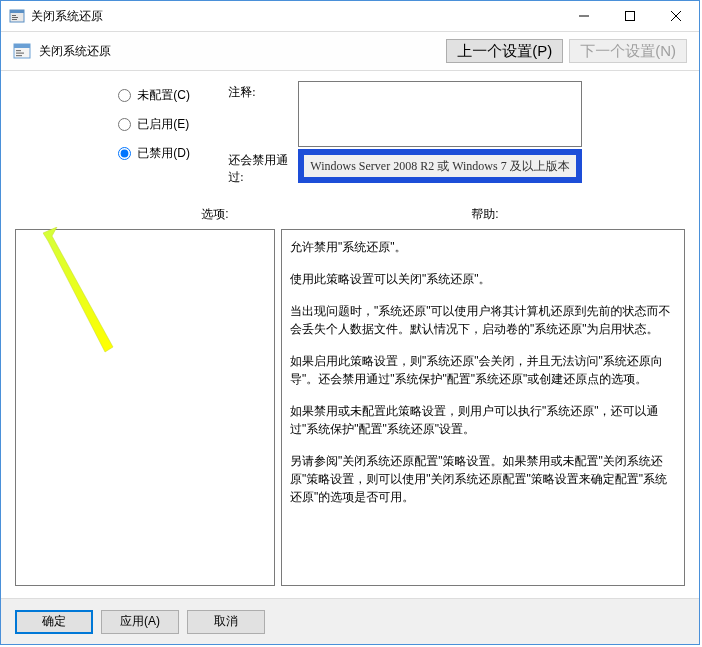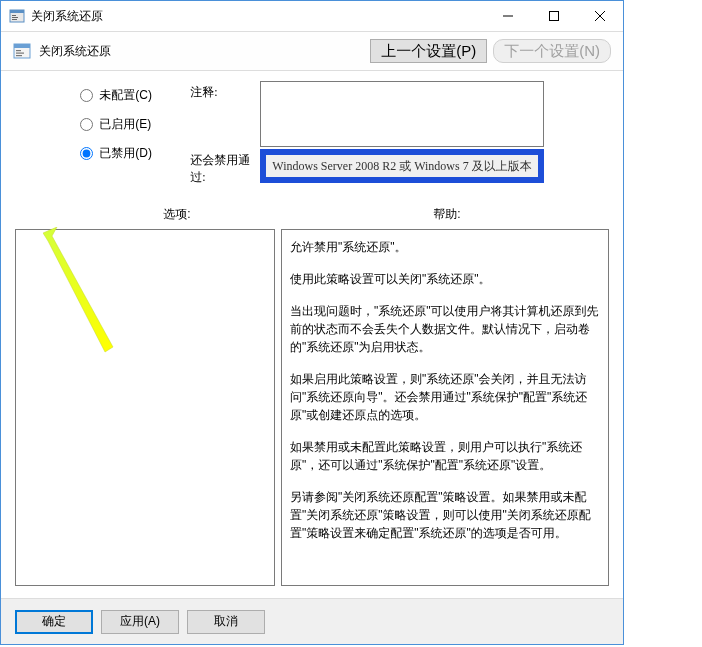--- a/index.html
+++ b/index.html
@@ -11,21 +11,21 @@
       font-family: "Microsoft YaHei", "Segoe UI", Tahoma, sans-serif;
       font-size: 12px;
       background: #fff;
       width: 702px;
       height: 647px;
       overflow: hidden;
       position: relative;
     }
     .window {
       border: 1px solid #4a90d9;
-      width: 624px;
+      width: 700px;
       height: 645px;
       display: flex;
       flex-direction: column;
       background: #fff;
       position: relative;
     }
     .titlebar {
       height: 30px;
       display: flex;
       align-items: center;
@@ -82,21 +82,20 @@
       cursor: pointer;
       font-size: 15px;
       margin-left: 6px;
       font-family: inherit;
     }
     .nav-btn:disabled {
       color: #a0a0a0;
       background: #efefef;
       border-color: #d0d0d0;
       cursor: default;
-      border-radius: 10px;
     }
     .content {
       flex: 1;
       display: flex;
       flex-direction: column;
       padding: 10px 14px 0 14px;
       position: relative;
       align-items: center;
     }
     .top-section {

